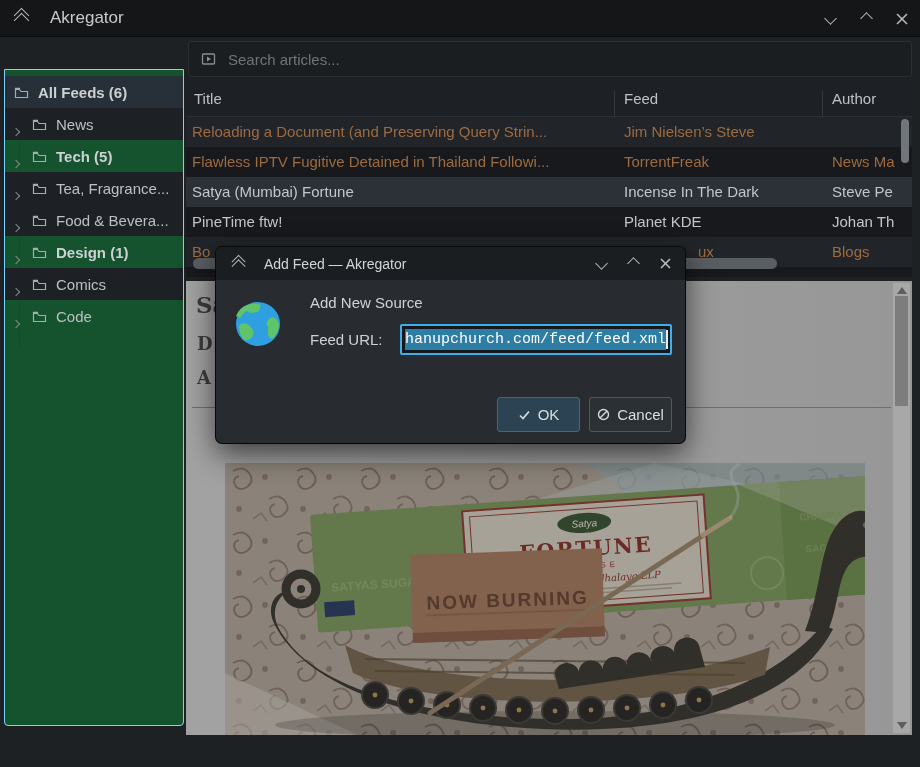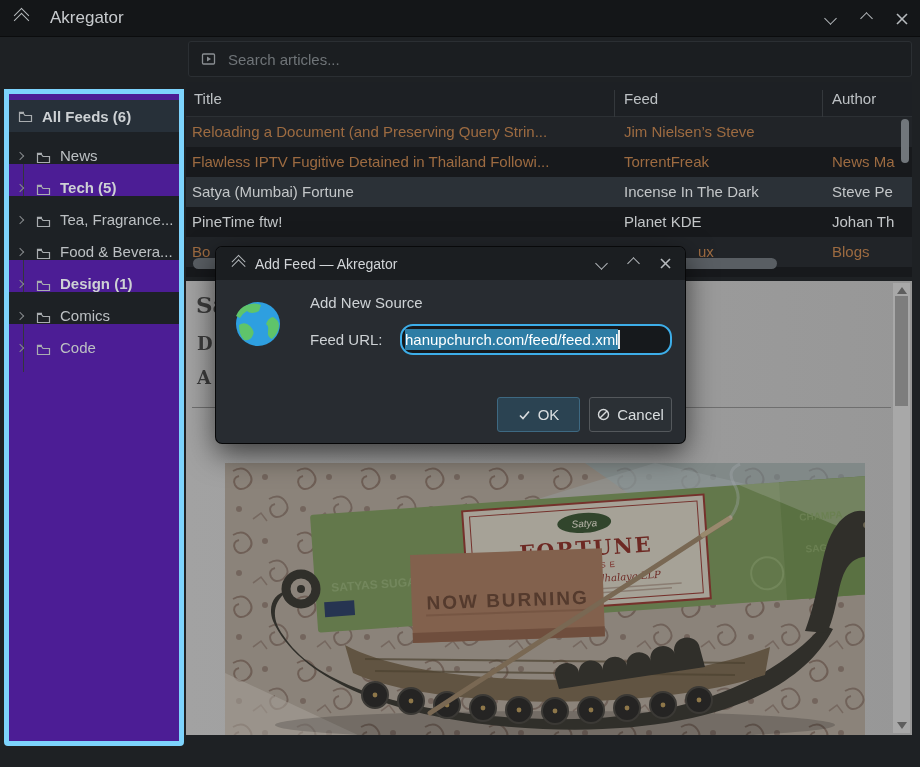--- a/index.html
+++ b/index.html
@@ -19,30 +19,30 @@
   .app-icon .c1 { top:5px; transform:rotate(135deg); }
   .app-icon .c2 { top:0px; transform:rotate(135deg); }
   .titlebar .title { color:#c8cbce; font-size:17px; margin-left:19px; }
   .win-controls { position:absolute; right:10px; top:0; height:37px; display:flex; align-items:center; gap:20px; }
   .win-btn { width:16px; height:16px; display:flex; align-items:center; justify-content:center; cursor:default; }
 
   .x-icon line { stroke:#b6babd; stroke-width:1.6; }
 
   
   .feeds-header { position:absolute; left:4px; top:41px; width:180px; height:35px; color:#c0c4c7; font-size:15px; display:flex; align-items:center; padding-left:10px; border-bottom:1px solid #35393d; }
-  .sidebar { position:absolute; left:4px; top:89px; width:180px; height:657px; background:#4c1d95; border:5px solid #7dd3fc; border-radius:0 0 4px 4px; overflow:hidden; }
+  .sidebar { position:absolute; left:4px; top:69px; width:180px; height:657px; background:#14532d; border:1px solid #7dd3fc; border-radius:0 0 4px 4px; overflow:hidden; }
   .tree-guide { position:absolute; left:14px; top:34px; width:1px; height:244px; background:#33373b; }
   .side-item { position:relative; width:100%; height:32px; display:flex; align-items:center; color:#bcc0c3; font-size:15px; }
   .side-item.alt { background:#1d2125; }
   .side-item.selected { background:#273039; color:#d3d7d9; }
   .side-item.bold { font-weight:bold; color:#cdd1d4; }
   .side-item .expander { position:absolute; left:8px; top:13px; }
   .side-item .folder { margin-right:9px; flex:0 0 auto; }
   .side-item.root { padding-left:9px; }
-  .side-item.child { padding-left:27px;align-items:flex-end; }
+  .side-item.child { padding-left:27px; }
   .folder path { stroke:#a9adb0; fill:none; stroke-width:1.2; }
 
   
   .searchbar { position:absolute; left:188px; top:41px; width:724px; height:36px; background:#1b1e21; border:1px solid #2b2f33; border-radius:3px; display:flex; align-items:center; padding-left:12px; }
   .searchbar .ph { color:#6f7478; font-size:15px; margin-left:12px; }
   .filter-icon rect { stroke:#8a8e92; fill:none; stroke-width:1.3; }
   .filter-icon path { fill:#8a8e92; }
 
   
   .artlist { position:absolute; left:186px; top:82px; width:726px; height:195px; background:#17191c; overflow:hidden; }
@@ -76,26 +76,26 @@
   .lscroll { position:absolute; right:2px; top:2px; width:17px; height:450px; background:#a8a8a8; }
   .lscroll .thumb { position:absolute; left:2px; top:13px; width:13px; height:110px; background:#7d7d7d; }
   .tri-up, .tri-down { position:absolute; left:4px; width:0; height:0; border-left:5px solid transparent; border-right:5px solid transparent; }
   .tri-up { top:4px; border-bottom:7px solid #5e5e5e; }
   .tri-down { bottom:4px; border-top:7px solid #5e5e5e; }
 
   
   .dialog { position:absolute; left:216px; top:247px; width:469px; height:196px; z-index:50; border-radius:6px; box-shadow:0 10px 30px rgba(0,0,0,.65), 0 0 0 1px #0a0b0c; background:#282c31; }
   .dlg-titlebar { position:absolute; left:0; top:0; width:100%; height:33px; background:#1b1e21; border-radius:6px 6px 0 0; display:flex; align-items:center; }
   .dlg-titlebar .app-icon { margin-left:14px; transform:scale(.9); }
-  .dlg-titlebar .title { color:#d2d5d8; font-size:14px; margin-left:7px; }
+  .dlg-titlebar .title { color:#d2d5d8; font-size:14px; margin-left:16px; }
   .dlg-controls { position:absolute; right:12px; top:0; height:33px; display:flex; align-items:center; gap:16px; }
   .globe { position:absolute; left:17px; top:52px; }
   .dlg-heading { position:absolute; left:94px; top:47px; color:#ced2d5; font-size:15px; }
   .dlg-label { position:absolute; left:94px; top:84px; color:#ced2d5; font-size:15px; }
-  .url-input { position:absolute; left:184px; top:77px; width:272px; height:31px; background:#16191c; border:2px solid #3daee9; border-radius:13px; display:flex; align-items:center; overflow:hidden; padding-left:3px; }
+  .url-input { position:absolute; left:184px; top:77px; width:272px; height:31px; background:#16191c; border:2px solid #3daee9; border-radius:2px; display:flex; align-items:center; overflow:hidden; padding-left:3px;font-family:Liberation Mono, monospace; }
   .url-input .sel { background:#2e7da5; color:#ffffff; font-size:15px; white-space:nowrap; padding:2px 0; }
   .url-input .caret { display:inline-block; width:2px; height:19px; background:#e8ebec; }
   .dlg-btn { position:absolute; top:150px; height:35px; border-radius:3px; color:#dadee0; font-size:15px; display:flex; align-items:center; justify-content:center; gap:7px; cursor:default; }
   .btn-ok { left:281px; width:83px; background:#2b4352; border:1px solid #3e6982; }
   .btn-cancel { left:373px; width:83px; background:#2b3035; border:1px solid #54585c; }
   .btn-ok svg polyline { fill:none; stroke:#d7dadc; stroke-width:1.7; }
   .btn-cancel svg circle { fill:none; stroke:#d7dadc; stroke-width:1.4; }
   .btn-cancel svg line { stroke:#d7dadc; stroke-width:1.4; }
 </style>
 </head>

